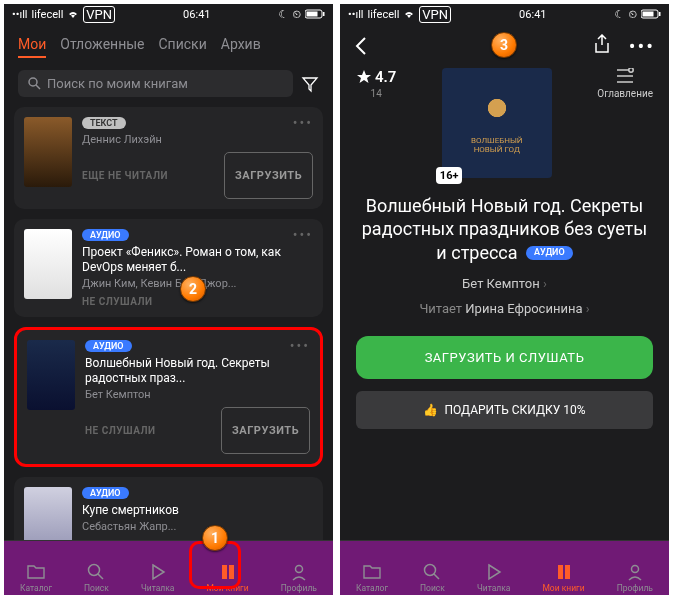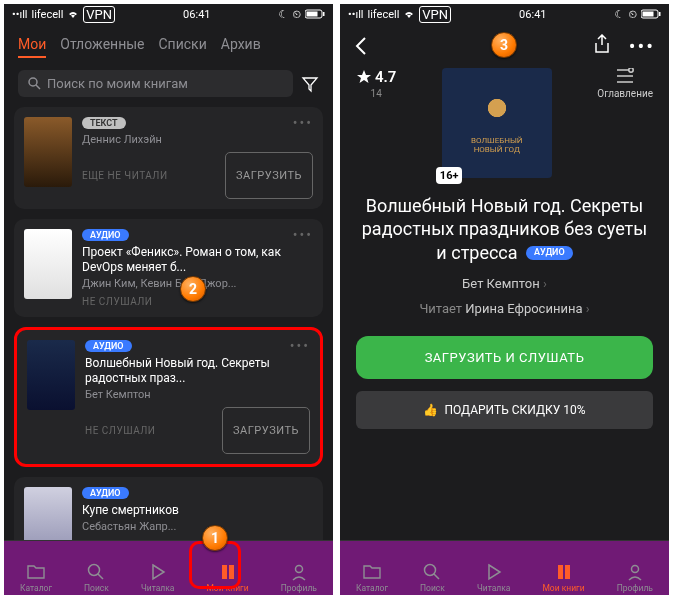--- a/index.html
+++ b/index.html
@@ -92,21 +92,21 @@
     padding: 1px 8px;
     font-size: 9px;
     font-weight: 600;
     width: fit-content;
     margin-bottom: 2px;
   }
   .badge.text { background: #c0c0c0; color: #333; }
   .badge.audio { background: #3a7aff; color: #fff; }
   .book-title { color: #fff; font-size: 12px; line-height: 1.25; }
   .book-author { color: #8e8e93; font-size: 11px; }
-  .book-bottom { display: flex; justify-content: space-between; align-items: center; margin-top: 4px; }
+  .book-bottom { display: flex; justify-content: space-between; align-items: center; margin-top: 4px; font-weight: bold; }
   .book-status { color: #666; font-size: 10px; letter-spacing: 0.5px; }
   .download-btn {
     border: 1px solid #666;
     color: #999;
     background: transparent;
     border-radius: 5px;
     padding: 16px 10px;
     font-size: 11px;
     letter-spacing: 0.5px;
   }

